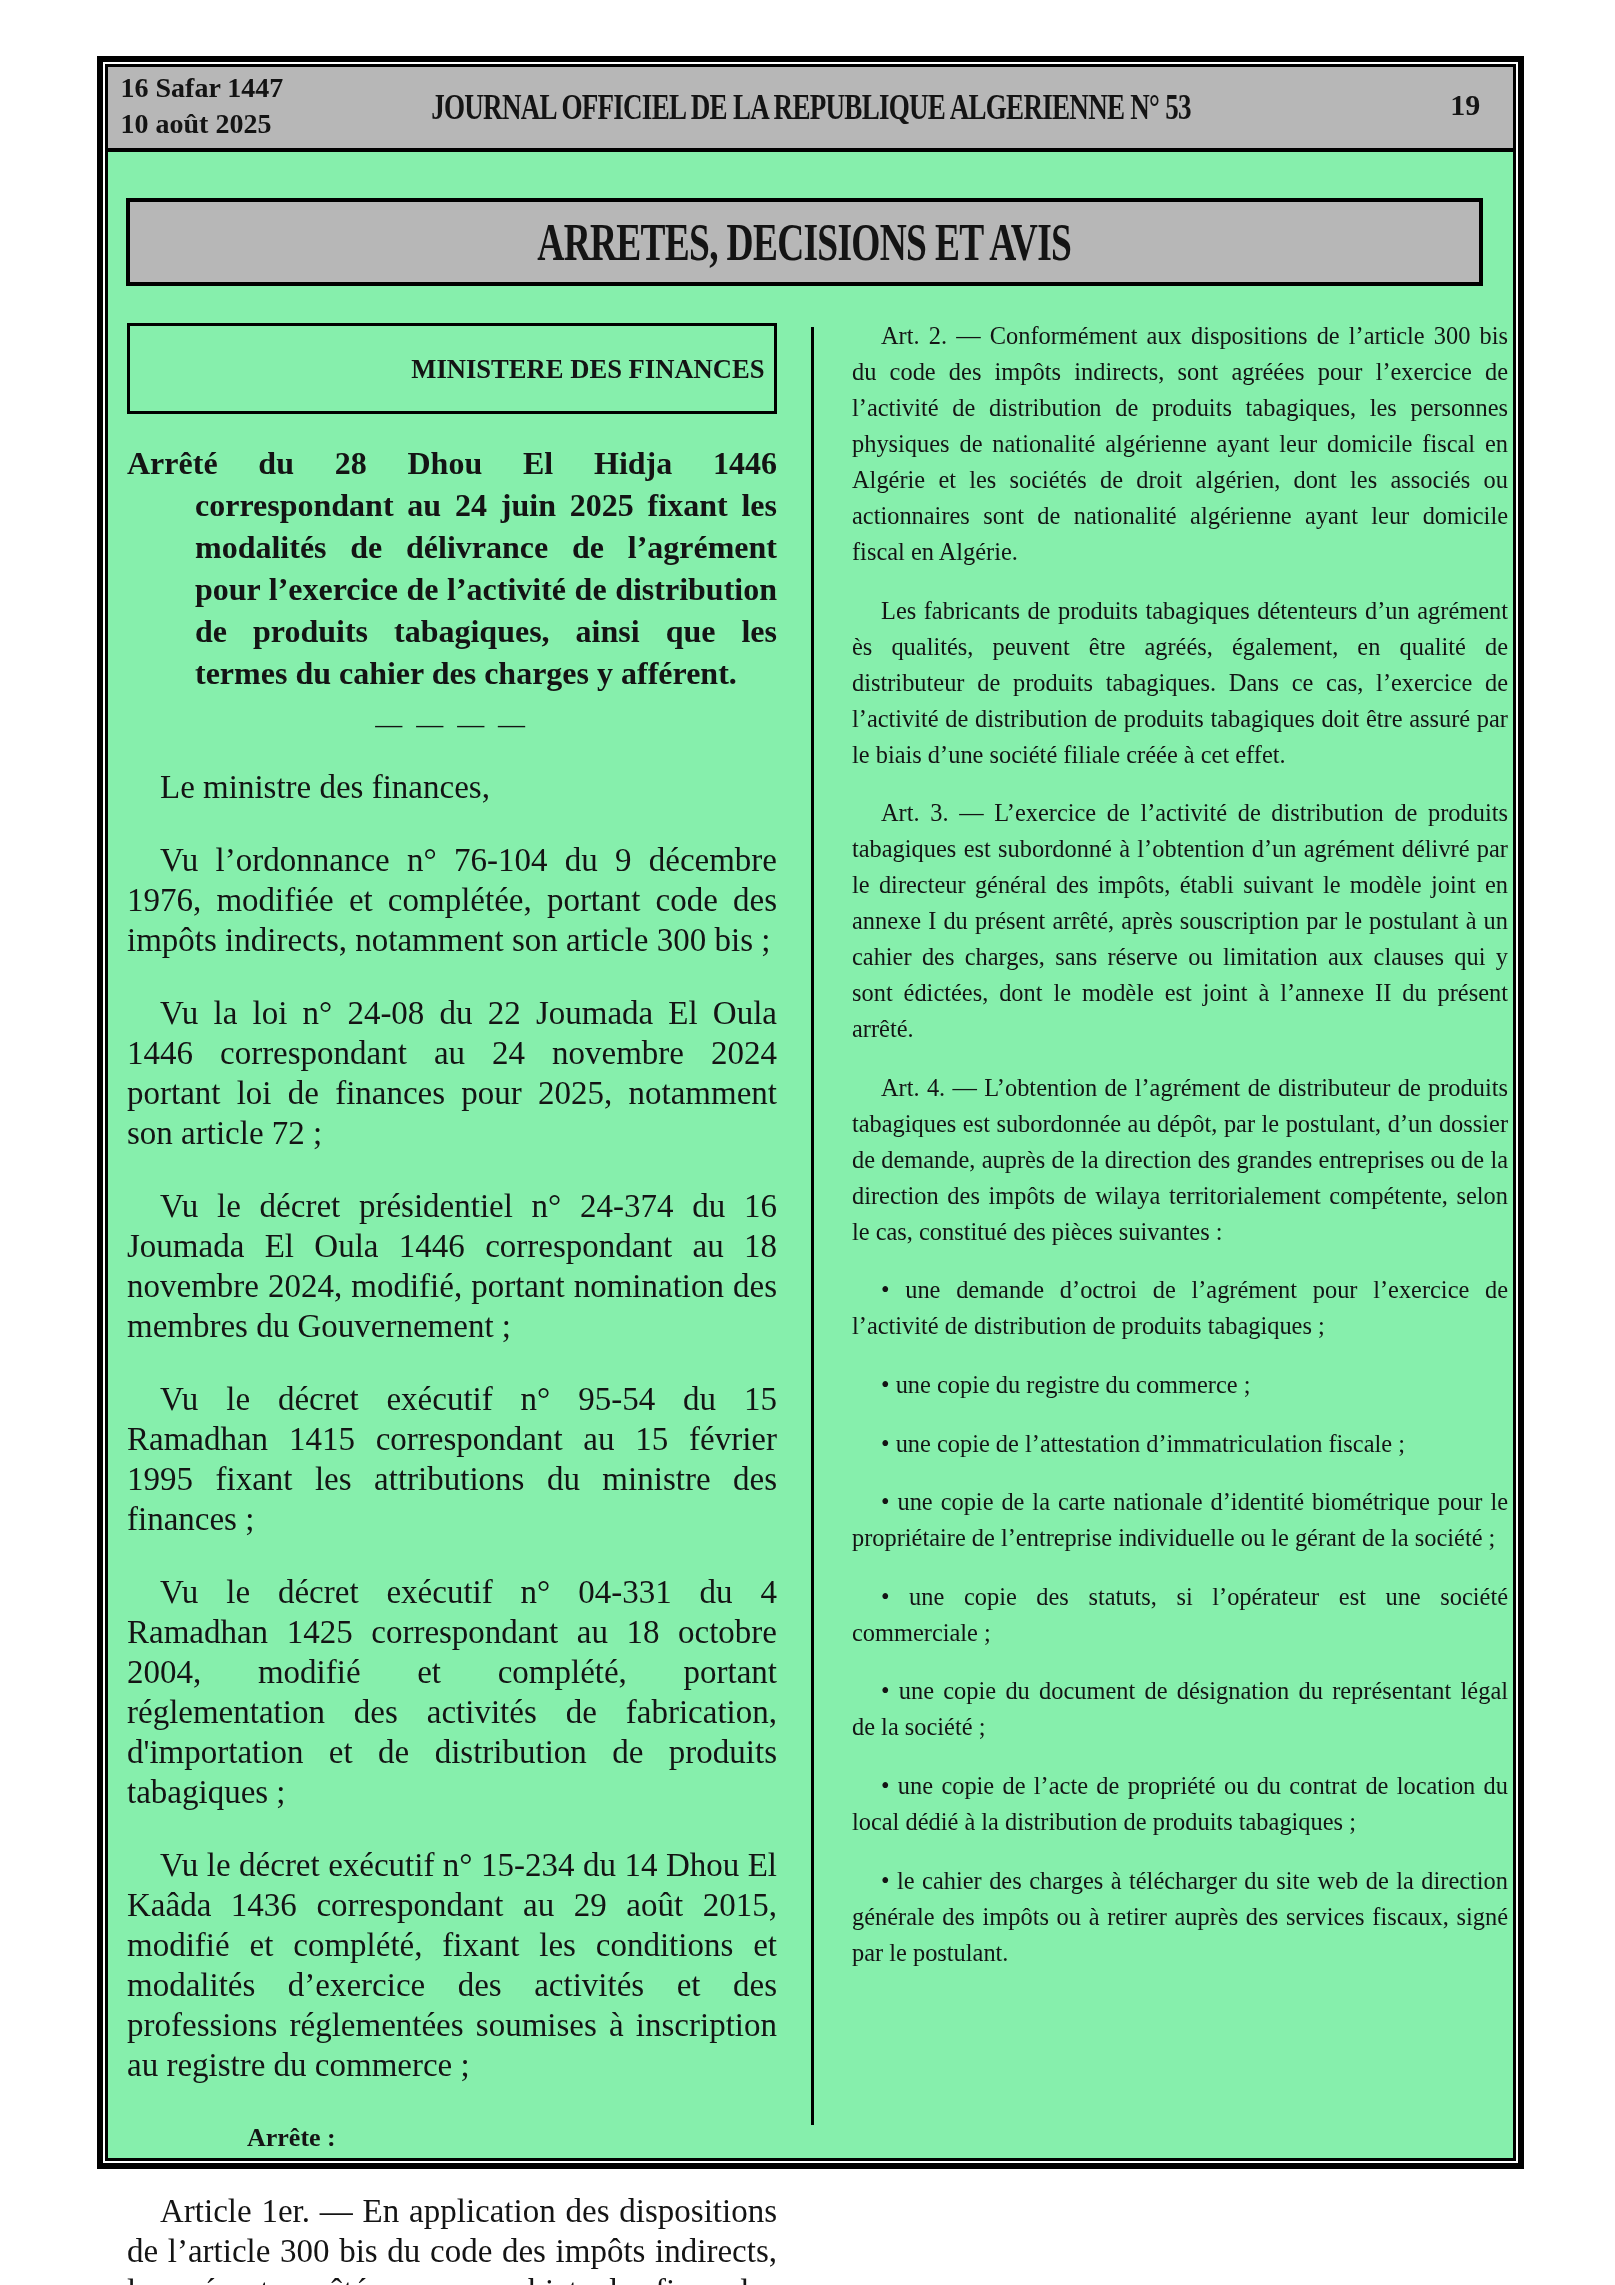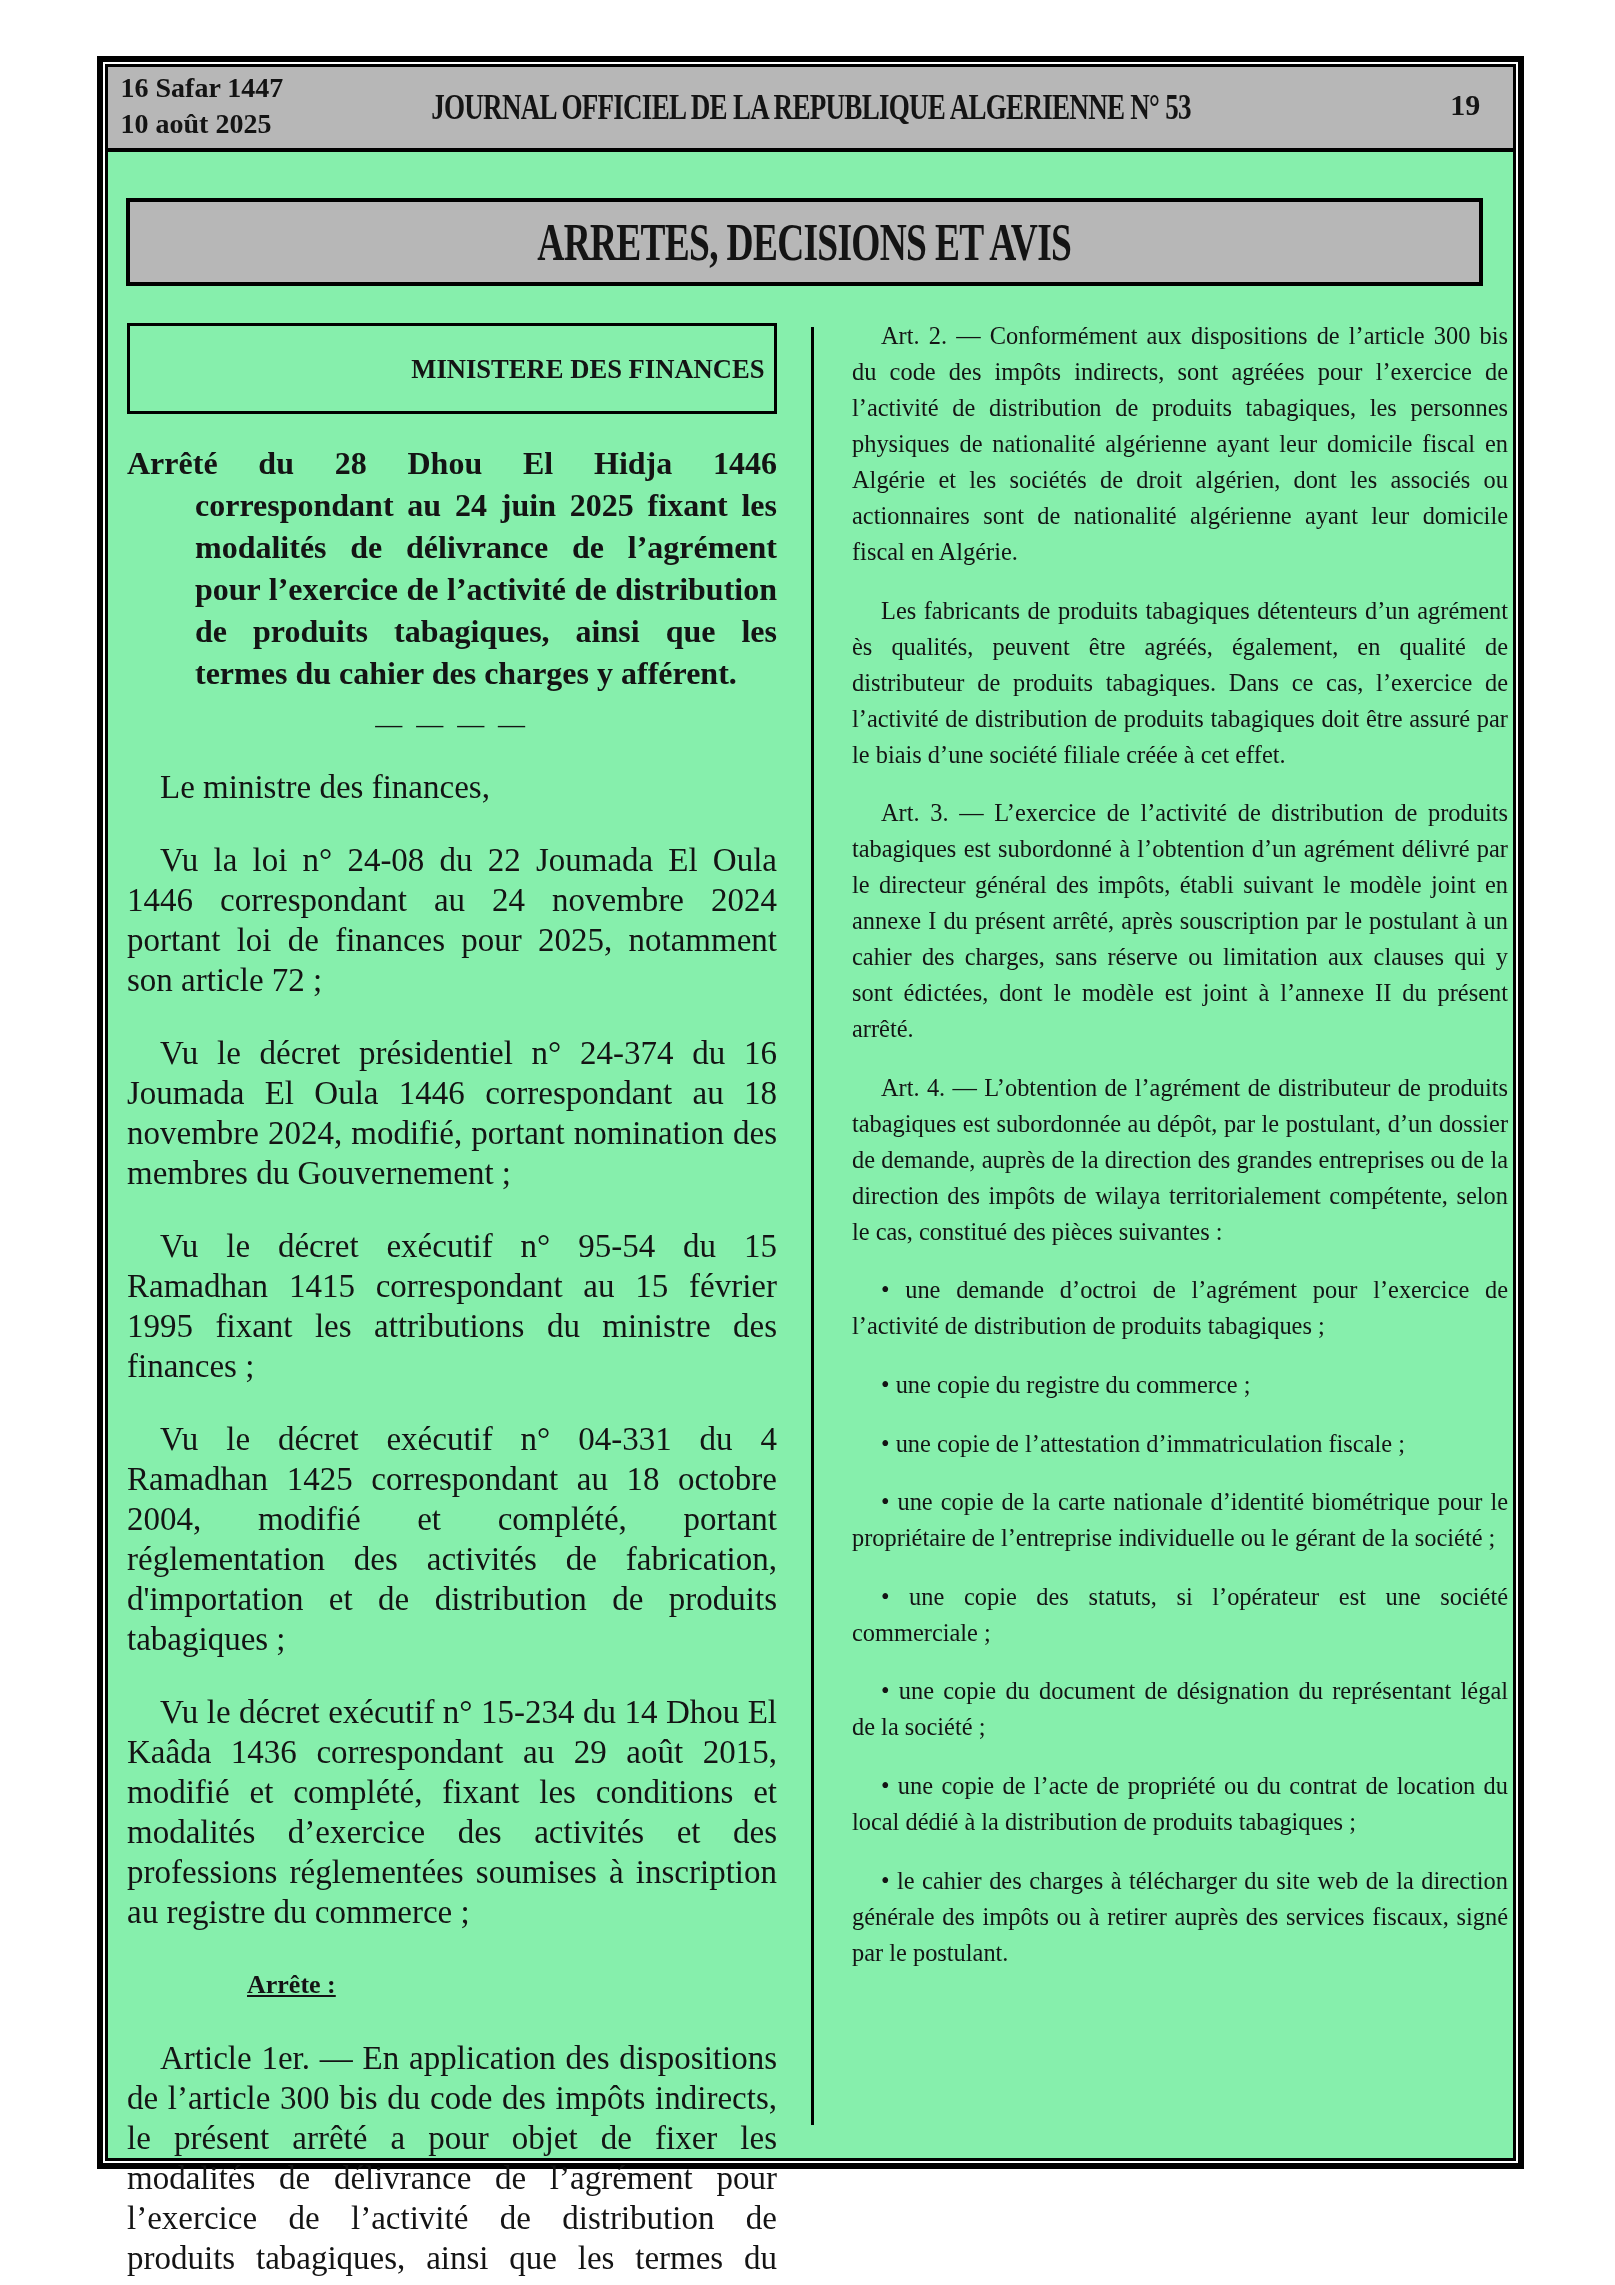--- a/index.html
+++ b/index.html
@@ -73,21 +73,20 @@
     margin:15.4px 0 0 0;text-align:center;font-size:27px;letter-spacing:3.6px;
   }
   p.body-l{
     margin:33px 0 0 0;font-size:33px;line-height:40px;
     text-align:justify;text-indent:33px;
   }
   p.body-l.first{margin-top:27px;}
   .arrete-label{
     margin:33px 0 0 0;font-weight:bold;font-size:26px;line-height:40px;
     padding-left:120px;
-    text-decoration:underline;
   }
   p.body-r{
     margin:22.6px 0 0 0;font-size:24.4px;line-height:36px;
     text-align:justify;text-indent:29px;
   }
   p.body-r.first{margin-top:0;}
 </style>
 </head>
 <body>
 
@@ -115,20 +114,21 @@
   <div class="column-divider"></div>
 
   <div class="col col-left">
     <div class="ministry-box">
       <span class="ministry-text">MINISTERE DES FINANCES</span>
     </div>
     <p class="decree-title">Arrêté du 28 Dhou El Hidja 1446 correspondant au 24 juin 2025 fixant les modalités de délivrance de l’agrément pour l’exercice de l’activité de distribution de produits tabagiques, ainsi que les termes du cahier des charges y afférent.</p>
     <div class="separator">— — — —</div>
 
     <p class="body-l first">Le ministre des finances,</p>
+    <p class="body-l">Vu l’ordonnance n° 76-104 du 9 décembre 1976, modifiée et complétée, portant code des impôts indirects, notamment son article 300 bis ;</p>
     <p class="body-l">Vu la loi n° 24-08 du 22 Joumada El Oula 1446 correspondant au 24 novembre 2024 portant loi de finances pour 2025, notamment son article 72 ;</p>
     <p class="body-l">Vu le décret présidentiel n° 24-374 du 16 Joumada El Oula 1446 correspondant au 18 novembre 2024, modifié, portant nomination des membres du Gouvernement ;</p>
     <p class="body-l">Vu le décret exécutif n° 95-54 du 15 Ramadhan 1415 correspondant au 15 février 1995 fixant les attributions du ministre des finances ;</p>
     <p class="body-l">Vu le décret exécutif n° 04-331 du 4 Ramadhan 1425 correspondant au 18 octobre 2004, modifié et complété, portant réglementation des activités de fabrication, d'importation et de distribution de produits tabagiques ;</p>
     <p class="body-l">Vu le décret exécutif n° 15-234 du 14 Dhou El Kaâda 1436 correspondant au 29 août 2015, modifié et complété, fixant les conditions et modalités d’exercice des activités et des professions réglementées soumises à inscription au registre du commerce ;</p>
 
     <div class="arrete-label">Arrête :</div>
     <p class="body-l">Article 1er. — En application des dispositions de l’article 300 bis du code des impôts indirects, le présent arrêté a pour objet de fixer les modalités de délivrance de l’agrément pour l’exercice de l’activité de distribution de produits tabagiques, ainsi que les termes du cahier des charges y afférent.</p>
   </div>
 

